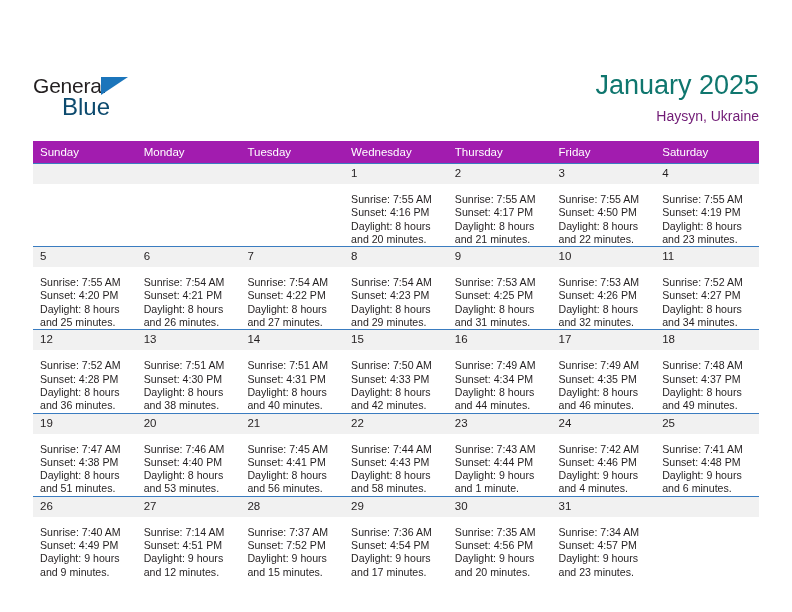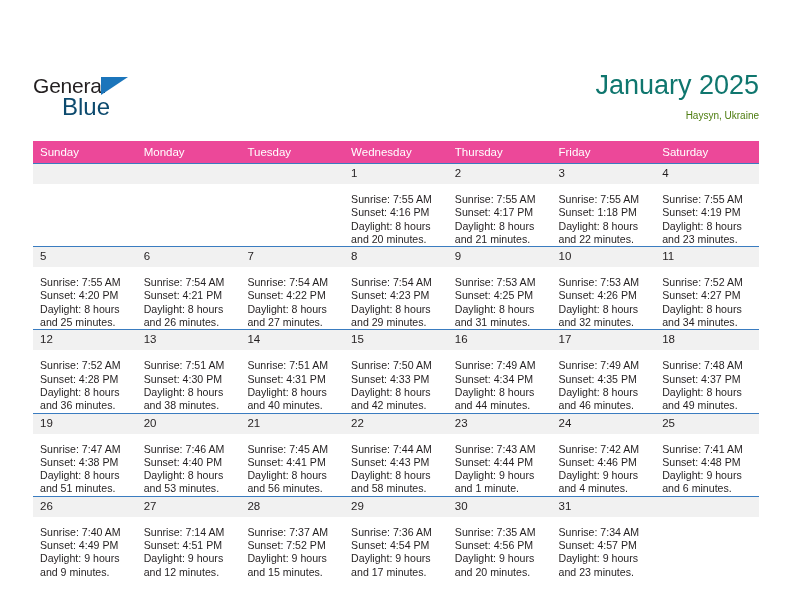--- a/index.html
+++ b/index.html
@@ -71,38 +71,38 @@
     top: 32px;
     text-align: right;
   }
   .cal-title {
     font-size: 27px;
     color: #0f766e;
     line-height: 32px;
     white-space: nowrap;
   }
   .cal-subtitle {
-    font-size: 10px;
-    color: #4d7c0f;
+    font-size: 14px;
+    color: #701a75;
     line-height: 18px;
     margin-top: 6px;
     white-space: nowrap;
   }
 
   
   .calendar {
     position: absolute;
     left: 33px;
     top: 104px;
     width: 726px;
     border-collapse: collapse;
     table-layout: fixed;
   }
   .calendar th {
-    background: #ec4899;
+    background: #a21caf;
     color: #ffffff;
     font-weight: normal;
     font-size: 11.5px;
     text-align: left;
     padding: 5px 0 5px 7px;
     height: 12px;
     border: none;
   }
   .calendar td {
     vertical-align: top;
@@ -200,21 +200,21 @@
             <div>Sunrise: 7:55 AM</div>
             <div>Sunset: 4:17 PM</div>
             <div>Daylight: 8 hours</div>
             <div>and 21 minutes.</div>
           </div>
         </td>
         <td>
           <span class="daynum">3</span>
           <div class="info">
             <div>Sunrise: 7:55 AM</div>
-            <div>Sunset: 1:18 PM</div>
+            <div>Sunset: 4:50 PM</div>
             <div>Daylight: 8 hours</div>
             <div>and 22 minutes.</div>
           </div>
         </td>
         <td>
           <span class="daynum">4</span>
           <div class="info">
             <div>Sunrise: 7:55 AM</div>
             <div>Sunset: 4:19 PM</div>
             <div>Daylight: 8 hours</div>

